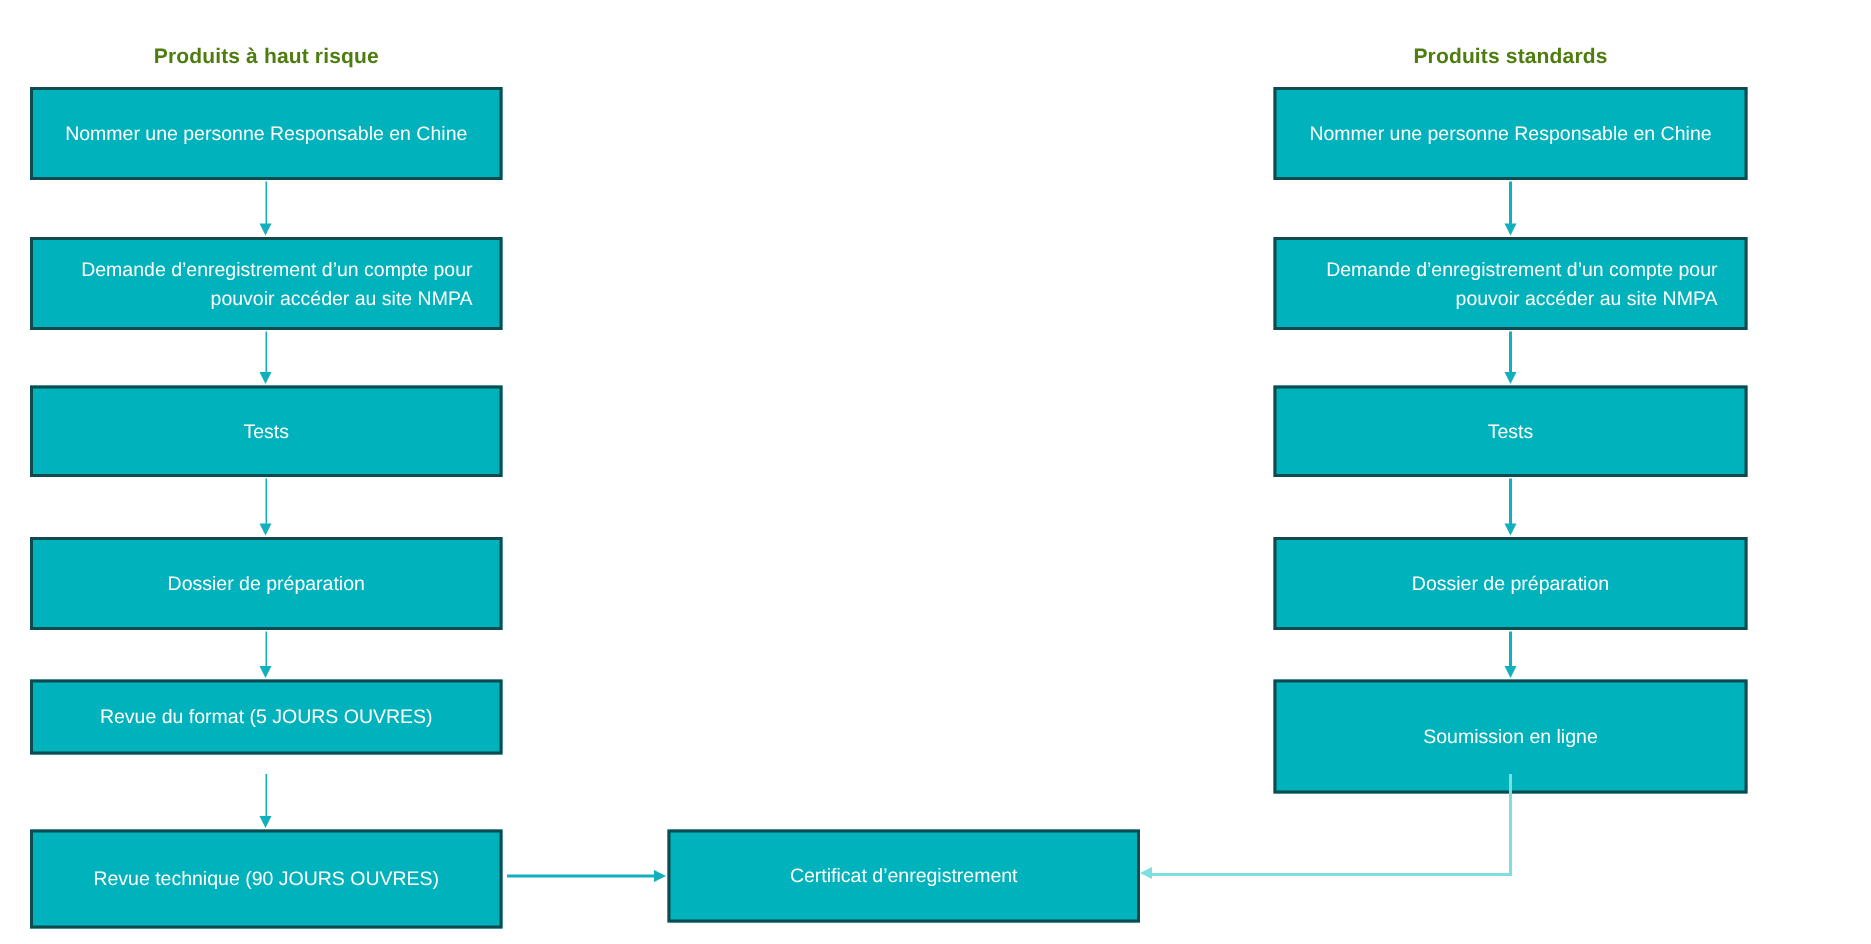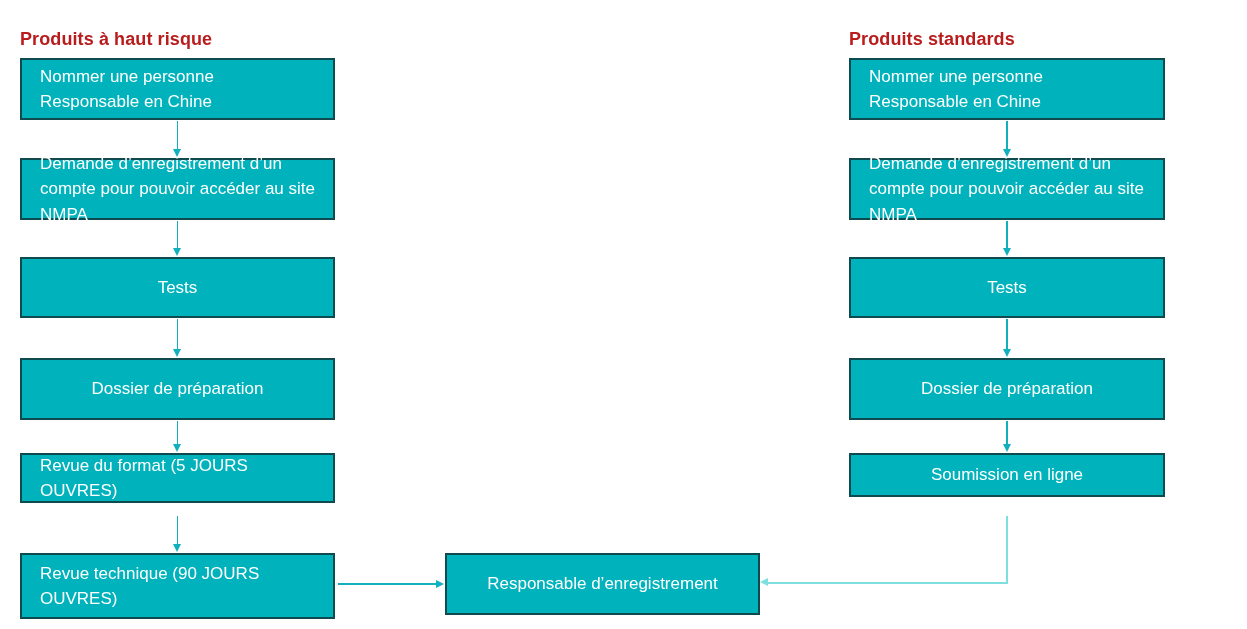--- a/index.html
+++ b/index.html
@@ -10,36 +10,37 @@
   }
   .canvas {
     position: relative;
     width: 1247px;
     height: 629px;
     background: #ffffff;
     overflow: hidden;
   }
   .col-header {
     position: absolute;
-    font-size: 18px;
+    text-align: center;
+    font-size: 14px;
     font-weight: bold;
-    color: #b91c1c;
+    color: #4d7c0f;
     letter-spacing: 0.1px;
   }
   .flow-box {
     position: absolute;
     box-sizing: border-box;
     background: var(--box-fill);
     border: 2.5px solid var(--box-border);
     color: var(--box-text);
     display: flex;
     align-items: center;
     justify-content: center;
-    text-align: left;
-    font-size: 17px;
+    text-align: right;
+    font-size: 13px;
     line-height: 1.5;
     padding: 0 18px;
   }
   .v-line {
     position: absolute;
     width: 1.6px;
     background: var(--connector);
   }
   .arrow-down {
     position: absolute;
@@ -122,35 +123,35 @@
   <div class="v-line" style="left:176.7px;top:421px;height:24px;"></div>
   <div class="arrow-down" style="left:173px;top:444px;"></div>
 
   <div class="v-line" style="left:176.7px;top:516px;height:29px;"></div>
   <div class="arrow-down" style="left:173px;top:544px;"></div>
 
   <div class="flow-box right-x" style="top:58px;height:62px;">Nommer une personne Responsable en Chine</div>
   <div class="flow-box right-x" style="top:158px;height:62px;">Demande d’enregistrement d’un compte pour pouvoir accéder au site NMPA</div>
   <div class="flow-box right-x" style="top:257px;height:61px;">Tests</div>
   <div class="flow-box right-x" style="top:358px;height:62px;">Dossier de préparation</div>
-  <div class="flow-box right-x" style="top:453px;height:44px;">Soumission en ligne</div>
+  <div class="flow-box right-x" style="top:453px;height:76px;">Soumission en ligne</div>
 
   <div class="v-line" style="left:1006.2px;top:121px;height:29px;"></div>
   <div class="arrow-down" style="left:1002.5px;top:149px;"></div>
 
   <div class="v-line" style="left:1006.2px;top:221px;height:28px;"></div>
   <div class="arrow-down" style="left:1002.5px;top:248px;"></div>
 
   <div class="v-line" style="left:1006.2px;top:319px;height:31px;"></div>
   <div class="arrow-down" style="left:1002.5px;top:349px;"></div>
 
   <div class="v-line" style="left:1006.2px;top:421px;height:24px;"></div>
   <div class="arrow-down" style="left:1002.5px;top:444px;"></div>
 
-  <div class="flow-box" style="left:445px;width:315px;top:553px;height:62px;">Responsable d’enregistrement</div>
+  <div class="flow-box" style="left:445px;width:315px;top:553px;height:62px;">Certificat d’enregistrement</div>
 
   <div class="h-line" style="left:338px;top:583.2px;width:100px;"></div>
   <div class="arrow-right" style="left:436px;top:579.5px;"></div>
 
   <div class="elbow-v" style="left:1006px;top:516px;height:67px;"></div>
   <div class="elbow-h" style="left:768px;top:581.5px;width:240px;"></div>
   <div class="arrow-left-light" style="left:760px;top:578px;"></div>
 
 
 </div>

